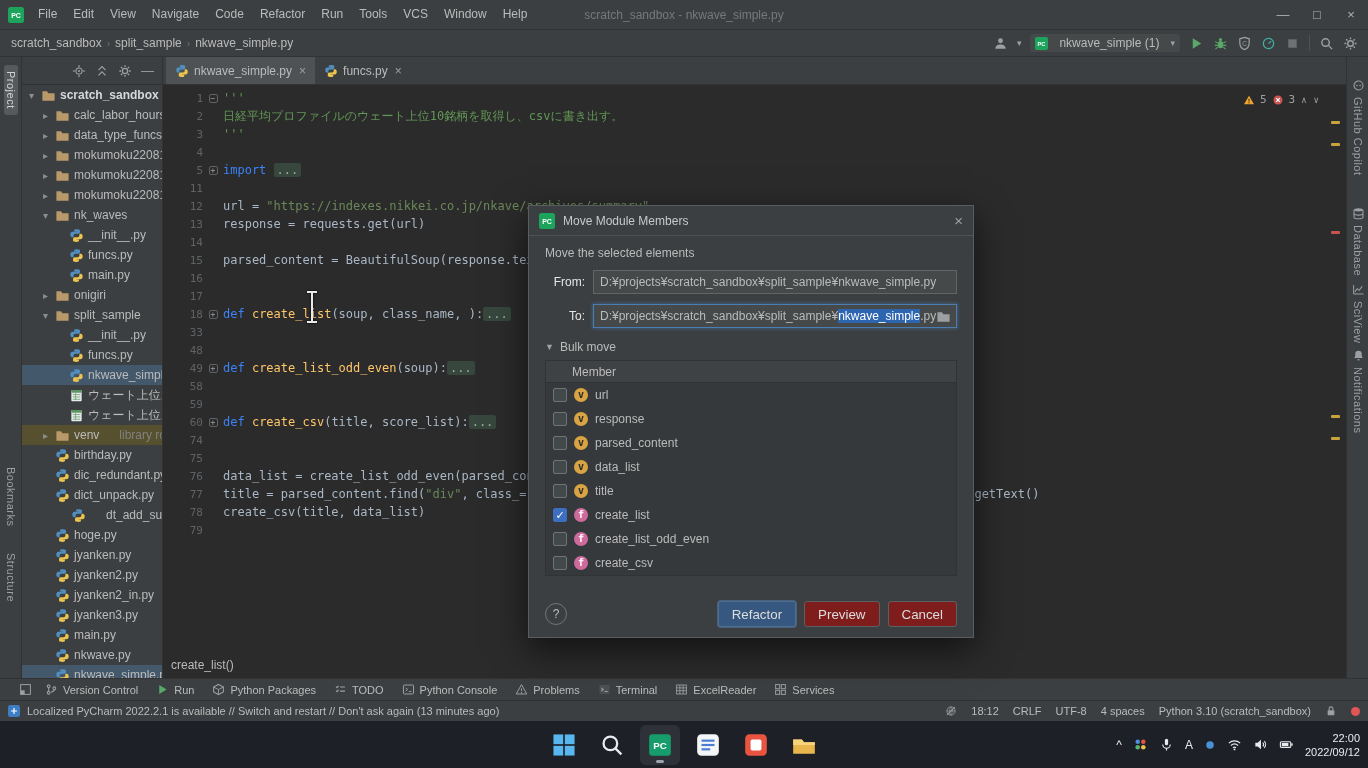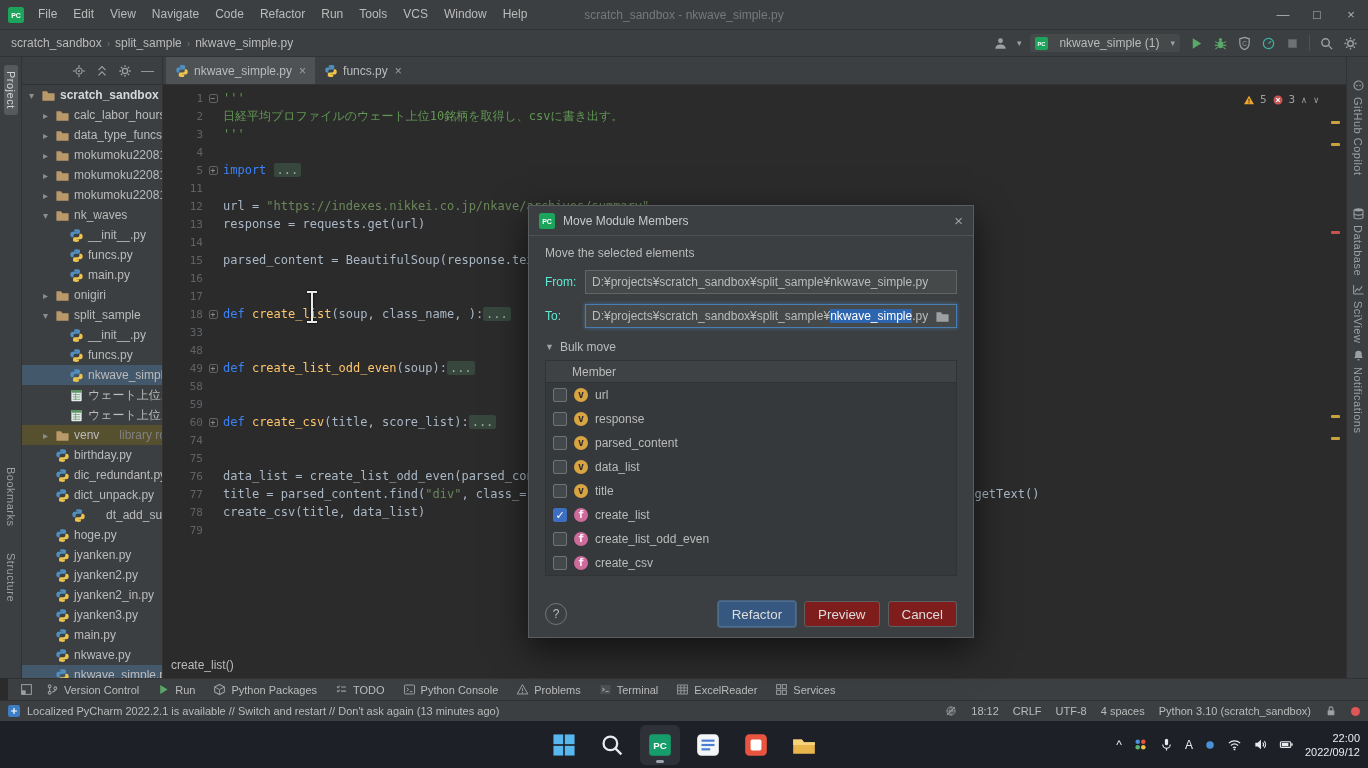--- a/index.html
+++ b/index.html
@@ -73,21 +73,21 @@
 .ibeam .bar{position:absolute;left:2px;width:10px;height:2px;background:#e9eaec}
 .ibeam .bar.b{bottom:0}
 
 .dialog{position:absolute;left:528px;top:205px;width:446px;height:433px;background:#3c3f41;border:1px solid #5a5d5f;box-shadow:0 12px 34px rgba(0,0,0,.6);z-index:20;display:flex;flex-direction:column}
 .dlg-title{height:30px;flex:none;display:flex;align-items:center;gap:8px;padding:0 10px;border-bottom:1px solid #515151}
 .dlg-title .t{color:#c7c9cb}
 .dlg-close{margin-left:auto;color:#9da0a3;font-size:15px}
 .dlg-body{flex:1;padding:10px 16px 10px;display:flex;flex-direction:column}
 .dlg-sub{color:#bbb}
 .frow{display:flex;align-items:center;margin-top:10px}
-.flabel{width:40px;color:#5eead4;flex:none}
+.flabel{width:40px;text-align:right;margin-right:8px;color:#e5e5e5;flex:none}
 .field{flex:1;height:24px;background:#45494a;border:1px solid #646464;display:flex;align-items:center;padding:0 6px;color:#bbb;white-space:nowrap;overflow:hidden}
 .field.focus{border:1px solid #4a7eb3;box-shadow:0 0 3px 1px rgba(74,126,179,.45)}
 .sel{background:#2d65b0;color:#fff}
 .field .icon{margin-left:auto}
 .bulk{display:flex;align-items:center;gap:6px;margin-top:12px;color:#bbb}
 .tri{color:#9da0a3;font-size:9px}
 .mtable{margin-top:6px;border:1px solid #323232;background:#36393b}
 .mhead{height:22px;display:flex;align-items:center;padding-left:26px;color:#bbb;background:#3f4244;border-bottom:1px solid #323232}
 .member-row{height:24px;display:flex;align-items:center;gap:7px;padding-left:7px}
 .cb{width:14px;height:14px;border:1px solid #6f7577;border-radius:2px;background:#43494b;flex:none;color:#fff;font-size:11px;line-height:13px;text-align:center}
@@ -95,21 +95,21 @@
 .kind{width:14px;height:14px;border-radius:50%;flex:none;font-size:10px;font-weight:bold;text-align:center;line-height:14px;font-family:"DejaVu Sans Mono",monospace}
 .kind-v{background:#d8a343;color:#2b2b2b}
 .kind-f{background:#cf6a9d;color:#fff}
 .mname{color:#bbb}
 .dlg-footer{display:flex;align-items:center;margin-top:auto;padding-top:10px}
 .help{width:22px;height:22px;border-radius:50%;border:1px solid #6f7577;color:#bbb;display:flex;align-items:center;justify-content:center}
 .btns{margin-left:auto;display:flex;gap:8px}
 .btn{height:26px;padding:0 13px;border-radius:3px;background:#7f1d1d;border:1px solid #5e6163;color:#ddd;display:flex;align-items:center}
 .btn.primary{background:#365880;border-color:#4c708c;box-shadow:0 0 0 1px rgba(88,139,199,.45)}
 
-.bottombar{position:absolute;top:678px;left:8px;right:0;height:22px;background:#3c3f41;border-top:1px solid #323232;display:flex;align-items:center;padding-left:8px;font-size:11px;z-index:5}
+.bottombar{position:absolute;top:678px;left:0;right:0;height:22px;background:#3c3f41;border-top:1px solid #323232;display:flex;align-items:center;padding-left:15px;font-size:11px;z-index:5}
 .bb-item{display:flex;align-items:center;gap:5px;padding:0 9px;color:#bbb;height:100%}
 
 .statusbar{position:absolute;top:700px;left:0;right:0;height:21px;background:#3c3f41;border-top:1px solid #323232;display:flex;align-items:center;padding:0 8px;font-size:11px;color:#bbb;z-index:5}
 .sb-left{display:flex;align-items:center;gap:7px}
 .sb-right{margin-left:auto;display:flex;align-items:center;gap:14px}
 .reddot{width:9px;height:9px;border-radius:50%;background:#e05555}
 
 .taskbar{position:absolute;top:721px;left:0;right:0;height:47px;background:#1d2027;z-index:5}
 .tb-center{position:absolute;left:50%;top:0;height:47px;transform:translateX(-50%);display:flex;align-items:center;gap:8px}
 .tb-ico{position:relative;width:40px;height:40px;border-radius:6px;display:flex;align-items:center;justify-content:center}

